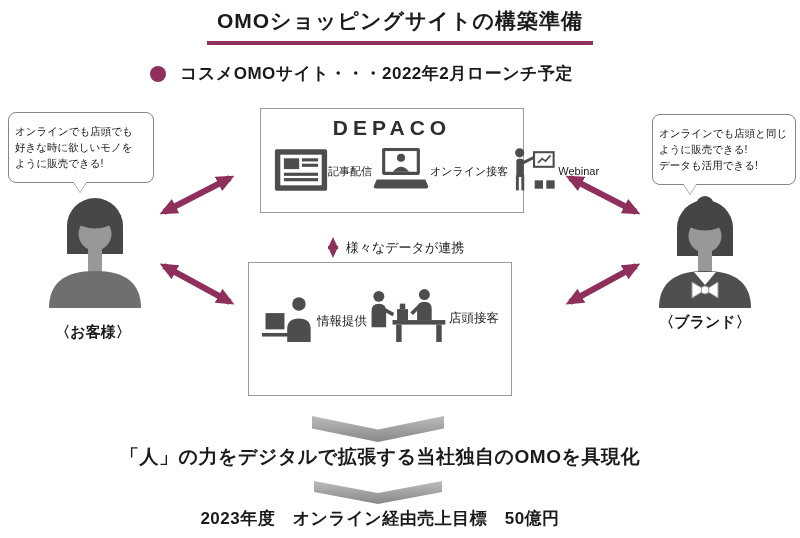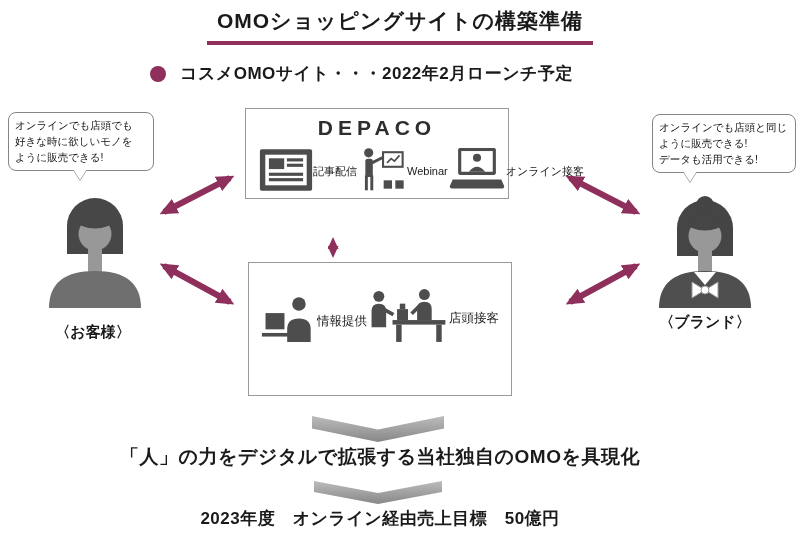--- a/index.html
+++ b/index.html
@@ -20,21 +20,21 @@
   }
 
   
   .subtitle { top:62px; left:150px; display:flex; align-items:center; gap:14px; }
   .bullet { width:16px; height:16px; border-radius:50%; background:#8e2f5c; flex:0 0 auto; }
   .subtitle-text { font-size:17px; font-weight:bold; letter-spacing:.5px; }
 
   
   .bubble {
     border:1px solid #858585; border-radius:8px; background:#fff;
-    padding:5px 6px; font-size:10.5px; line-height:1.5; color:#111;
+    padding:11px 6px; font-size:10.5px; line-height:1.5; color:#111;
   }
   .bubble:before, .bubble:after {
     content:""; position:absolute; width:0; height:0;
     border-left:7px solid transparent; border-right:7px solid transparent;
   }
   .bubble:before { border-top:11px solid #858585; bottom:-11px; }
   .bubble:after  { border-top:11px solid #ffffff; bottom:-9.5px; }
   .bubble-left:before,  .bubble-left:after  { left:64px; }
   .bubble-right:before, .bubble-right:after { left:30px; }
 
@@ -107,67 +107,68 @@
       <ellipse cx="55" cy="31" rx="17" ry="7.5" fill="#454545"></ellipse>
       <path d="M9,116 q0,-37 46,-37 q46,0 46,37 z" fill="#4f4f4f"></path>
       <path d="M44,80 l11,13 11,-13 z" fill="#fff"></path>
       <path d="M55,98 l-13,-8 v16 z" fill="#fff" stroke="#9a9a9a" stroke-width="1"></path>
       <path d="M55,98 l13,-8 v16 z" fill="#fff" stroke="#9a9a9a" stroke-width="1"></path>
       <circle cx="55" cy="98" r="4" fill="#fff" stroke="#9a9a9a" stroke-width="1"></circle>
     </svg>
   </div>
   <div class="abs person-label" style="left:630px; top:313px;">〈ブランド〉</div>
 
-  <div class="abs panel" style="left:245px; top:108px; width:264px; height:91px;">
+  <div class="abs panel" style="left:260px; top:108px; width:264px; height:105px;">
     <div class="depaco">DEPACO</div>
     <div class="items-row">
 
       <div class="item">
         <svg viewBox="0 0 60 48" width="54" height="44">
           <rect x="1" y="1" width="58" height="46" rx="2" fill="#4d4d4d"></rect>
           <rect x="7" y="7" width="46" height="34" fill="#fff"></rect>
           <rect x="11" y="11" width="17" height="12" fill="#4d4d4d"></rect>
           <rect x="31" y="11" width="18" height="3.5" fill="#4d4d4d"></rect>
           <rect x="31" y="17" width="18" height="3.5" fill="#4d4d4d"></rect>
           <rect x="11" y="27" width="38" height="3.5" fill="#4d4d4d"></rect>
           <rect x="11" y="33" width="38" height="3.5" fill="#4d4d4d"></rect>
         </svg>
         <span class="item-label">記事配信</span>
+      </div>
+
+      <div class="item">
+        <svg viewBox="0 0 64 50" width="58" height="45">
+          <rect x="11" y="1" width="42" height="30" rx="2" fill="#4d4d4d"></rect>
+          <rect x="14.5" y="4.5" width="35" height="23" fill="#fff"></rect>
+          <circle cx="32" cy="12" r="4.5" fill="#4d4d4d"></circle>
+          <path d="M23,27.5 q9,-11 18,0 z" fill="#4d4d4d"></path>
+          <path d="M5,36 h54 l3,7 q1,3 -2.5,3 h-55 q-3.5,0 -2.5,-3 z" fill="#4d4d4d"></path>
+        </svg>
+        <span class="item-label">オンライン接客</span>
       </div>
 
       <div class="item">
         <svg viewBox="0 0 56 54" width="50" height="45">
           <circle cx="12" cy="7" r="5.5" fill="#4d4d4d"></circle>
           <rect x="8" y="14" width="9" height="22" rx="3" fill="#4d4d4d"></rect>
           <line x1="16" y1="19" x2="30" y2="12" stroke="#4d4d4d" stroke-width="3.5"></line>
           <rect x="7.5" y="34" width="3.5" height="18" fill="#4d4d4d"></rect>
           <rect x="14" y="34" width="3.5" height="18" fill="#4d4d4d"></rect>
           <rect x="28" y="5" width="26" height="20" fill="#4d4d4d"></rect>
           <rect x="30.5" y="7.5" width="21" height="15" fill="#fff"></rect>
           <path d="M34,19 l5,-5 4,3 6,-7" stroke="#4d4d4d" stroke-width="2" fill="none"></path>
           <rect x="30" y="40" width="10" height="10" fill="#4d4d4d"></rect>
           <rect x="44" y="40" width="10" height="10" fill="#4d4d4d"></rect>
         </svg>
         <span class="item-label">Webinar</span>
       </div>
 
-      <div class="item">
-        <svg viewBox="0 0 64 50" width="58" height="45">
-          <rect x="11" y="1" width="42" height="30" rx="2" fill="#4d4d4d"></rect>
-          <rect x="14.5" y="4.5" width="35" height="23" fill="#fff"></rect>
-          <circle cx="32" cy="12" r="4.5" fill="#4d4d4d"></circle>
-          <path d="M23,27.5 q9,-11 18,0 z" fill="#4d4d4d"></path>
-          <path d="M5,36 h54 l3,7 q1,3 -2.5,3 h-55 q-3.5,0 -2.5,-3 z" fill="#4d4d4d"></path>
-        </svg>
-        <span class="item-label">オンライン接客</span>
-      </div>
-
     </div>
   </div>
 
+  <div class="abs connector-label" style="left:346px; top:239px;">様々なデータが連携</div>
 
   <div class="abs panel" style="left:248px; top:262px; width:264px; height:134px;">
     <div class="offline-row">
 
       <div class="item">
         <svg viewBox="0 0 62 52" width="56" height="47">
           <circle cx="42" cy="10" r="7.5" fill="#4d4d4d"></circle>
           <path d="M29,52 v-14 q0,-12 13,-12 q13,0 13,12 v14 z" fill="#4d4d4d"></path>
           <path d="M5,20 h21 v18 h-21 z" fill="#4d4d4d"></path>
           <path d="M1,42 h29 v4 h-29 z" fill="#4d4d4d"></path>

